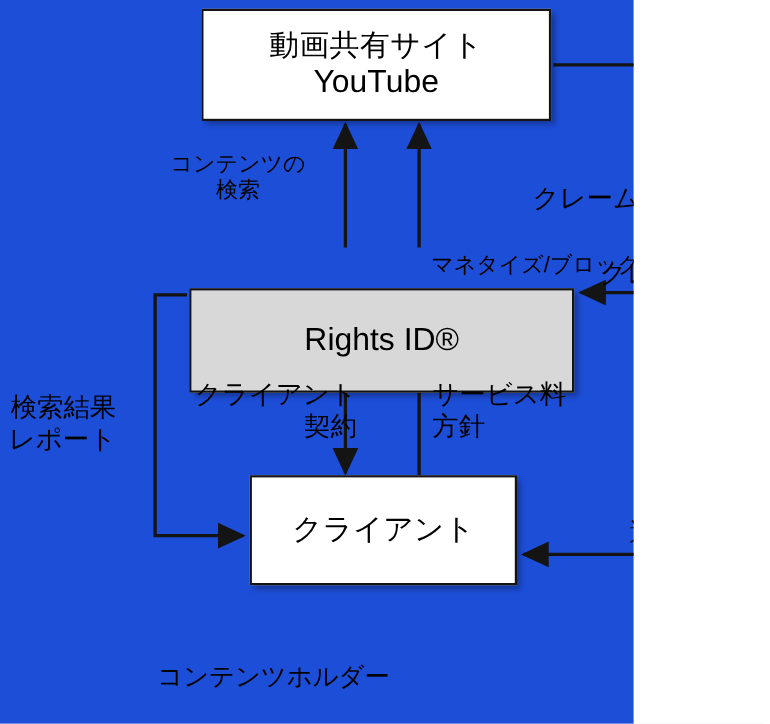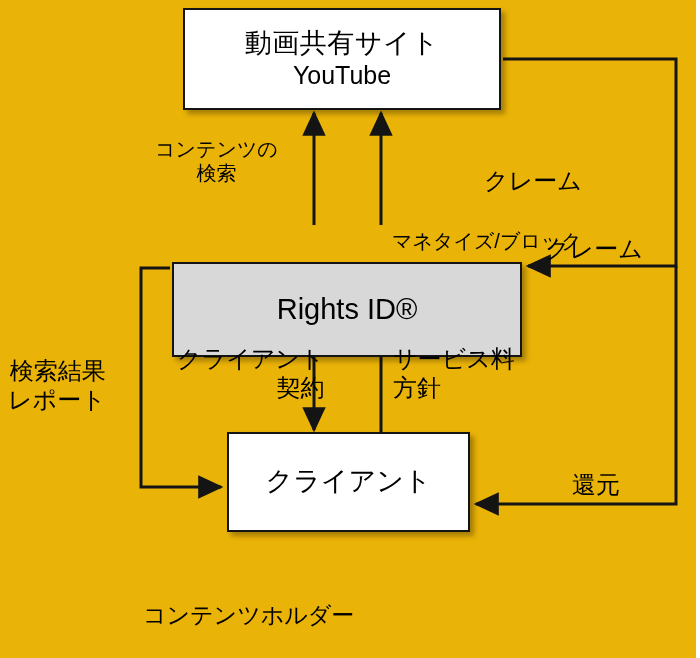--- a/index.html
+++ b/index.html
@@ -6,23 +6,23 @@
     margin: 0;
     padding: 0;
     background: #ffffff;
   }
   body {
     font-family: "Liberation Sans", "DejaVu Sans", sans-serif;
     color: #000000;
   }
   #canvas {
     position: relative;
-    width: 696px;
+    width: 576px;
     height: 658px;
-    background: #eab308;
+    background: #1d4ed8;
     overflow: hidden;
   }
   svg.wires {
     position: absolute;
     left: 0;
     top: 0;
     width: 700px;
     height: 658px;
     pointer-events: none;
   }
@@ -43,21 +43,21 @@
     top: 8px;
     width: 318px;
     height: 102px;
     background: #ffffff;
   }
   #node-youtube .ln1 {
     font-size: 27px;
     letter-spacing: 0.5px;
   }
   #node-youtube .ln2 {
-    font-size: 25px;
+    font-size: 29px;
     margin-top: 2px;
   }
   #node-rightsid {
     left: 172px;
     top: 226px;
     width: 350px;
     height: 95px;
     background: #d8d8d8;
     margin-top: 36px;
   }

